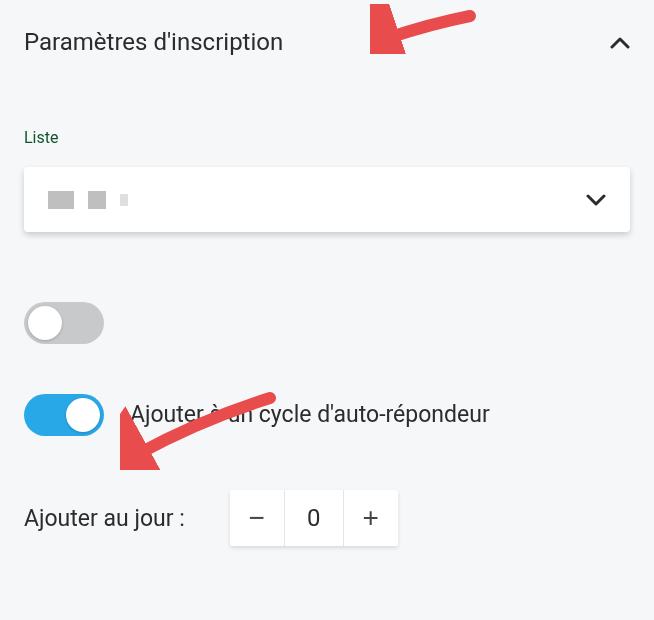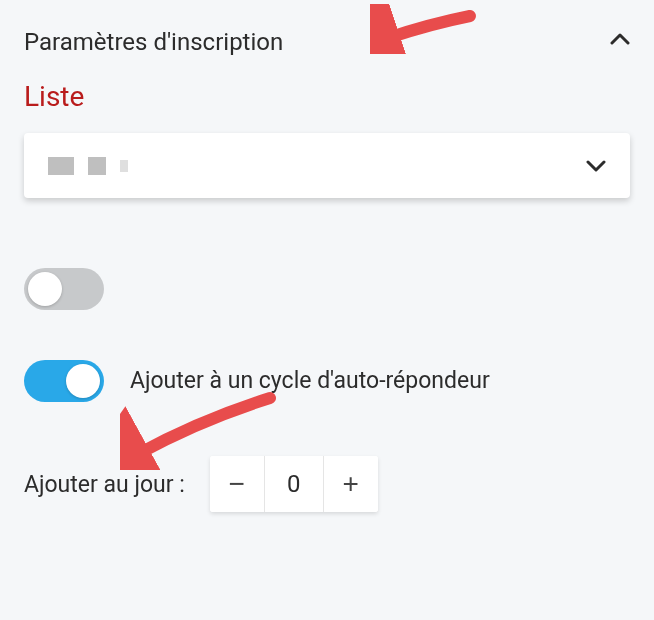--- a/index.html
+++ b/index.html
@@ -8,34 +8,34 @@
       background: #f5f7f9;
       width: 654px;
       height: 620px;
       padding: 28px 24px;
       color: #2c2c2c;
       position: relative;
     }
     .section-header {
       display: flex;
       justify-content: space-between;
-      align-items: flex-start;
-      margin-bottom: 24px;
+      align-items: center;
+      margin-bottom: 72px;
     }
     .section-title {
       font-size: 24px;
       font-weight: 400;
       color: #2c2c2c;
     }
     .chevron-up-icon { font-size: 18px; font-weight: bold; }
     .field-label {
-      font-size: 28px;
+      font-size: 16px;
       font-weight: 400;
       margin-bottom: 20px;
-      color: #b91c1c;
+      color: #14532d;
     }
     .dropdown {
       width: 100%;
       background: #fff;
       border-radius: 4px;
       box-shadow: 0 3px 6px rgba(0,0,0,0.18);
       padding: 22px 24px;
       display: flex;
       justify-content: space-between;
       align-items: center;
@@ -82,21 +82,21 @@
     .toggle-on .toggle-knob { right: 4px; }
     .toggle-label {
       font-size: 23px;
       line-height: 1.35;
       color: #2c2c2c;
       max-width: 440px;
     }
     .day-row {
       display: flex;
       align-items: center;
-      gap: 25px;
+      gap: 45px;
     }
     .day-label { font-size: 23px; color: #2c2c2c; }
     .stepper {
       display: flex;
       align-items: center;
       background: #fff;
       border-radius: 3px;
       box-shadow: 0 2px 4px rgba(0,0,0,0.12);
       overflow: hidden;
       height: 56px;

